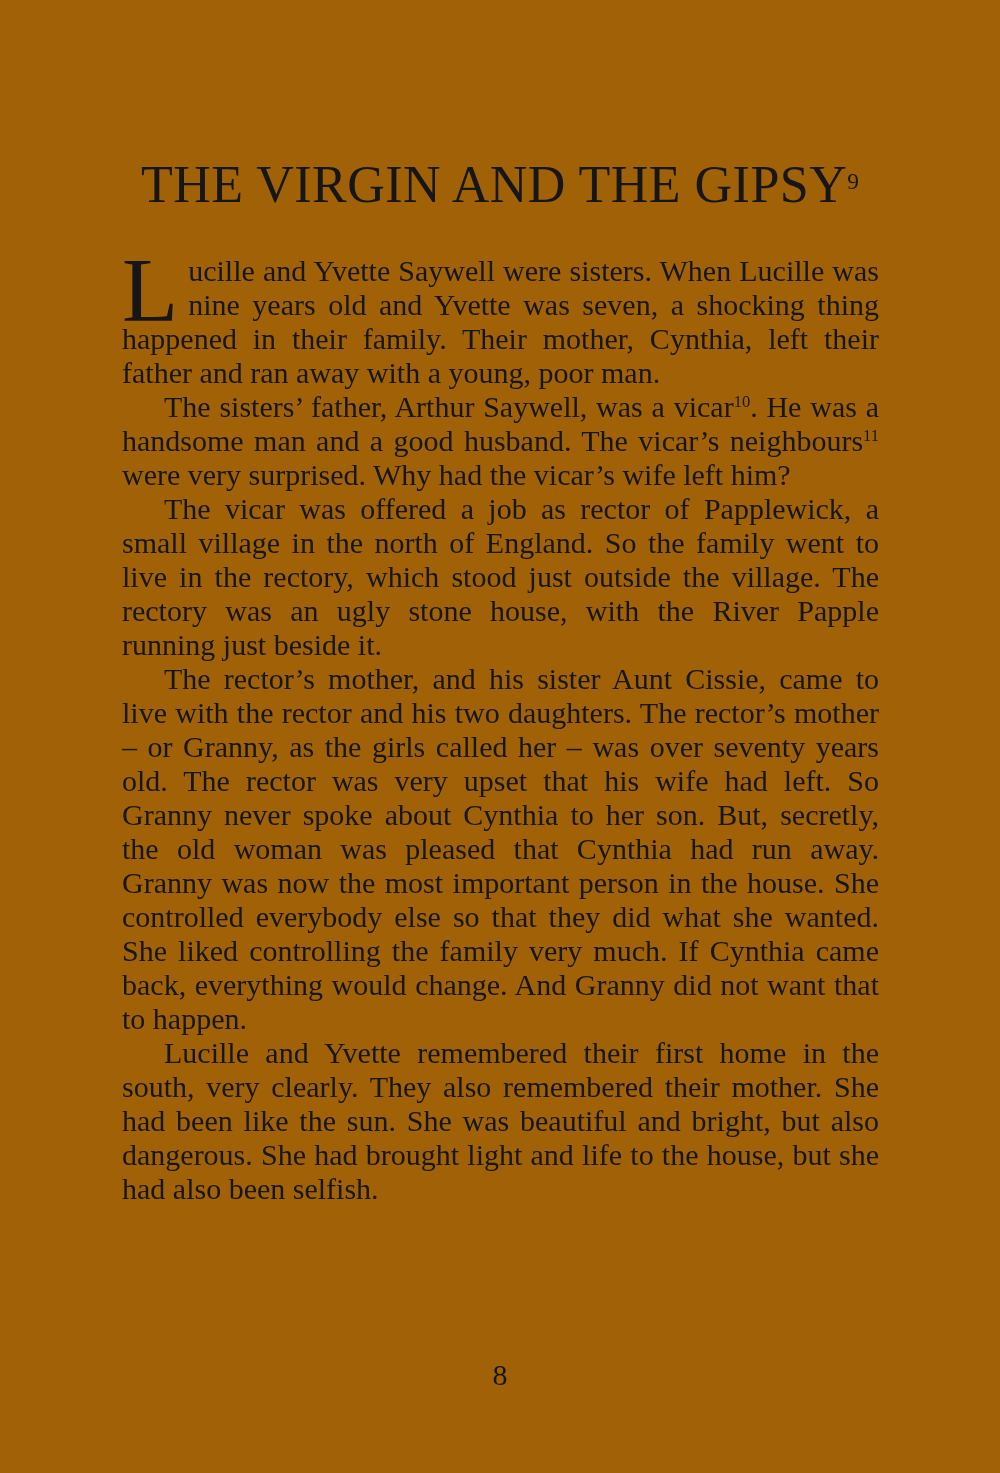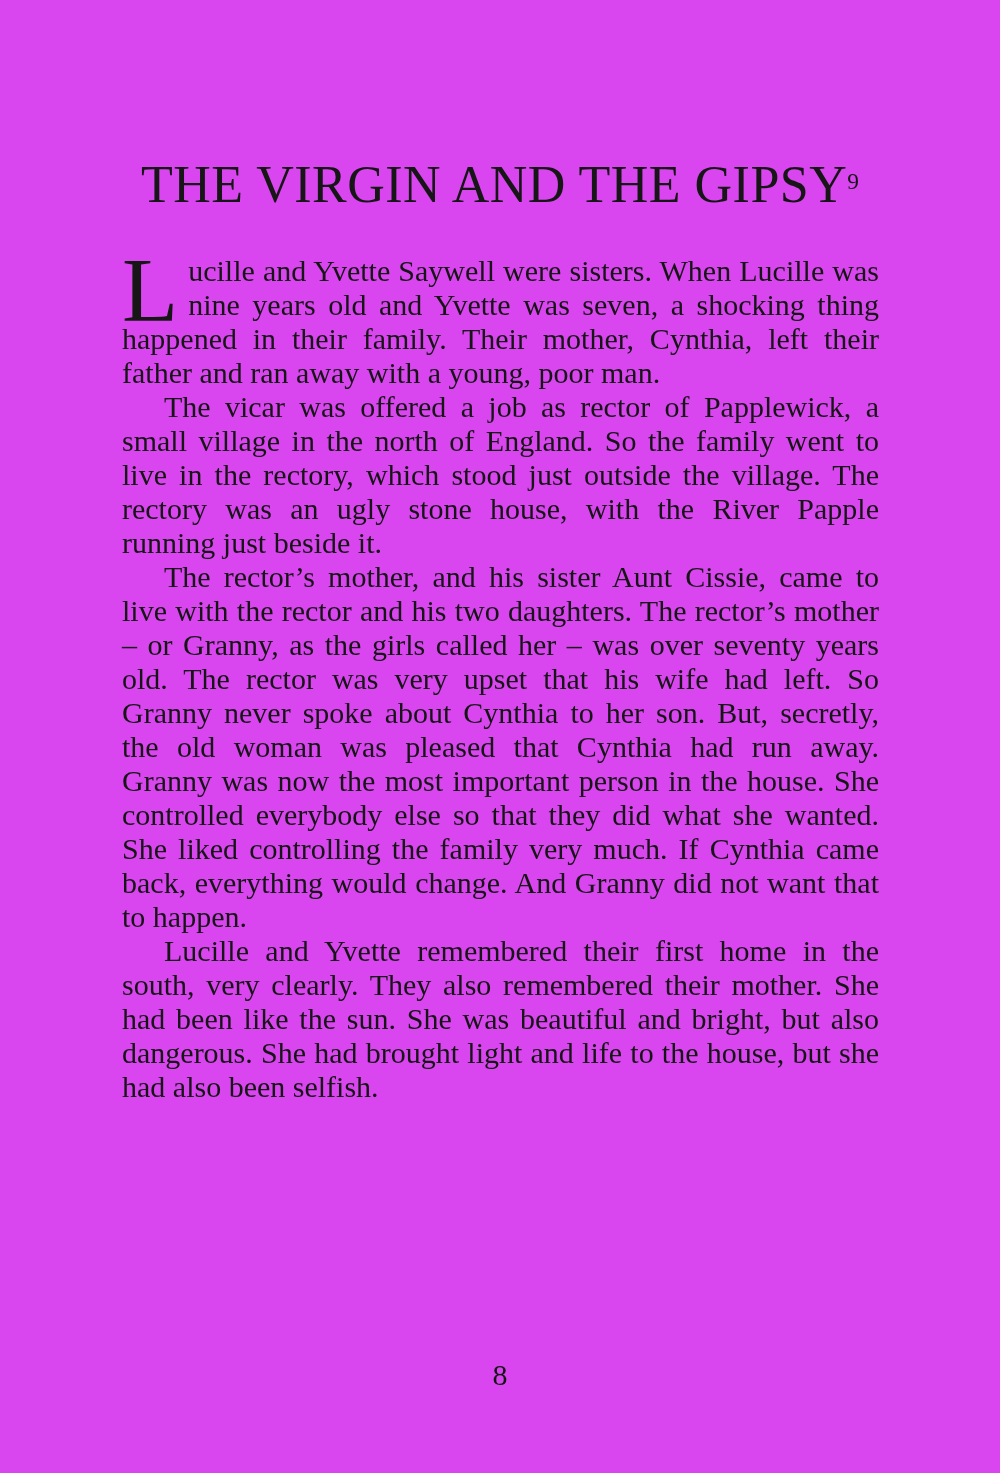--- a/index.html
+++ b/index.html
@@ -4,21 +4,21 @@
 <style>
   html, body {
     margin: 0;
     padding: 0;
     background: #ffffff;
   }
   .book-page {
     position: relative;
     width: 1000px;
     height: 1473px;
-    background: #d946ef;
+    background: #a16207;
     color: #161616;
     font-family: "Liberation Serif", serif;
     overflow: hidden;
   }
   .title {
     position: absolute;
     top: 155px;
     left: 0;
     width: 1000px;
     margin: 0;
@@ -71,19 +71,20 @@
   }
 </style>
 </head>
 <body>
 
 <main class="book-page">
   <h1 class="title"><span>THE VIRGIN AND THE GIPSY</span><sup>9</sup></h1>
 
   <section class="body-text">
       <p class=""><span class="dropcap">L</span>ucille and Yvette Saywell were sisters. When Lucille was nine years old and Yvette was seven, a shocking thing happened in their family. Their mother, Cynthia, left their father and ran away with a young, poor man.</p>
+      <p class="indent">The sisters’ father, Arthur Saywell, was a vicar<sup>10</sup>. He was a handsome man and a good husband. The vicar’s neighbours<sup>11</sup> were very surprised. Why had the vicar’s wife left him?</p>
       <p class="indent">The vicar was offered a job as rector of Papplewick, a small village in the north of England. So the family went to live in the rectory, which stood just outside the village. The rectory was an ugly stone house, with the River Papple running just beside it.</p>
       <p class="indent">The rector’s mother, and his sister Aunt Cissie, came to live with the rector and his two daughters. The rector’s mother – or Granny, as the girls called her – was over seventy years old. The rector was very upset that his wife had left. So Granny never spoke about Cynthia to her son. But, secretly, the old woman was pleased that Cynthia had run away. Granny was now the most important person in the house. She controlled everybody else so that they did what she wanted. She liked controlling the family very much. If Cynthia came back, everything would change. And Granny did not want that to happen.</p>
       <p class="indent">Lucille and Yvette remembered their first home in the south, very clearly. They also remembered their mother. She had been like the sun. She was beautiful and bright, but also dangerous. She had brought light and life to the house, but she had also been selfish.</p>
     </section>
 
   <footer class="page-number">8</footer>
 </main>
 
 </body></html>

